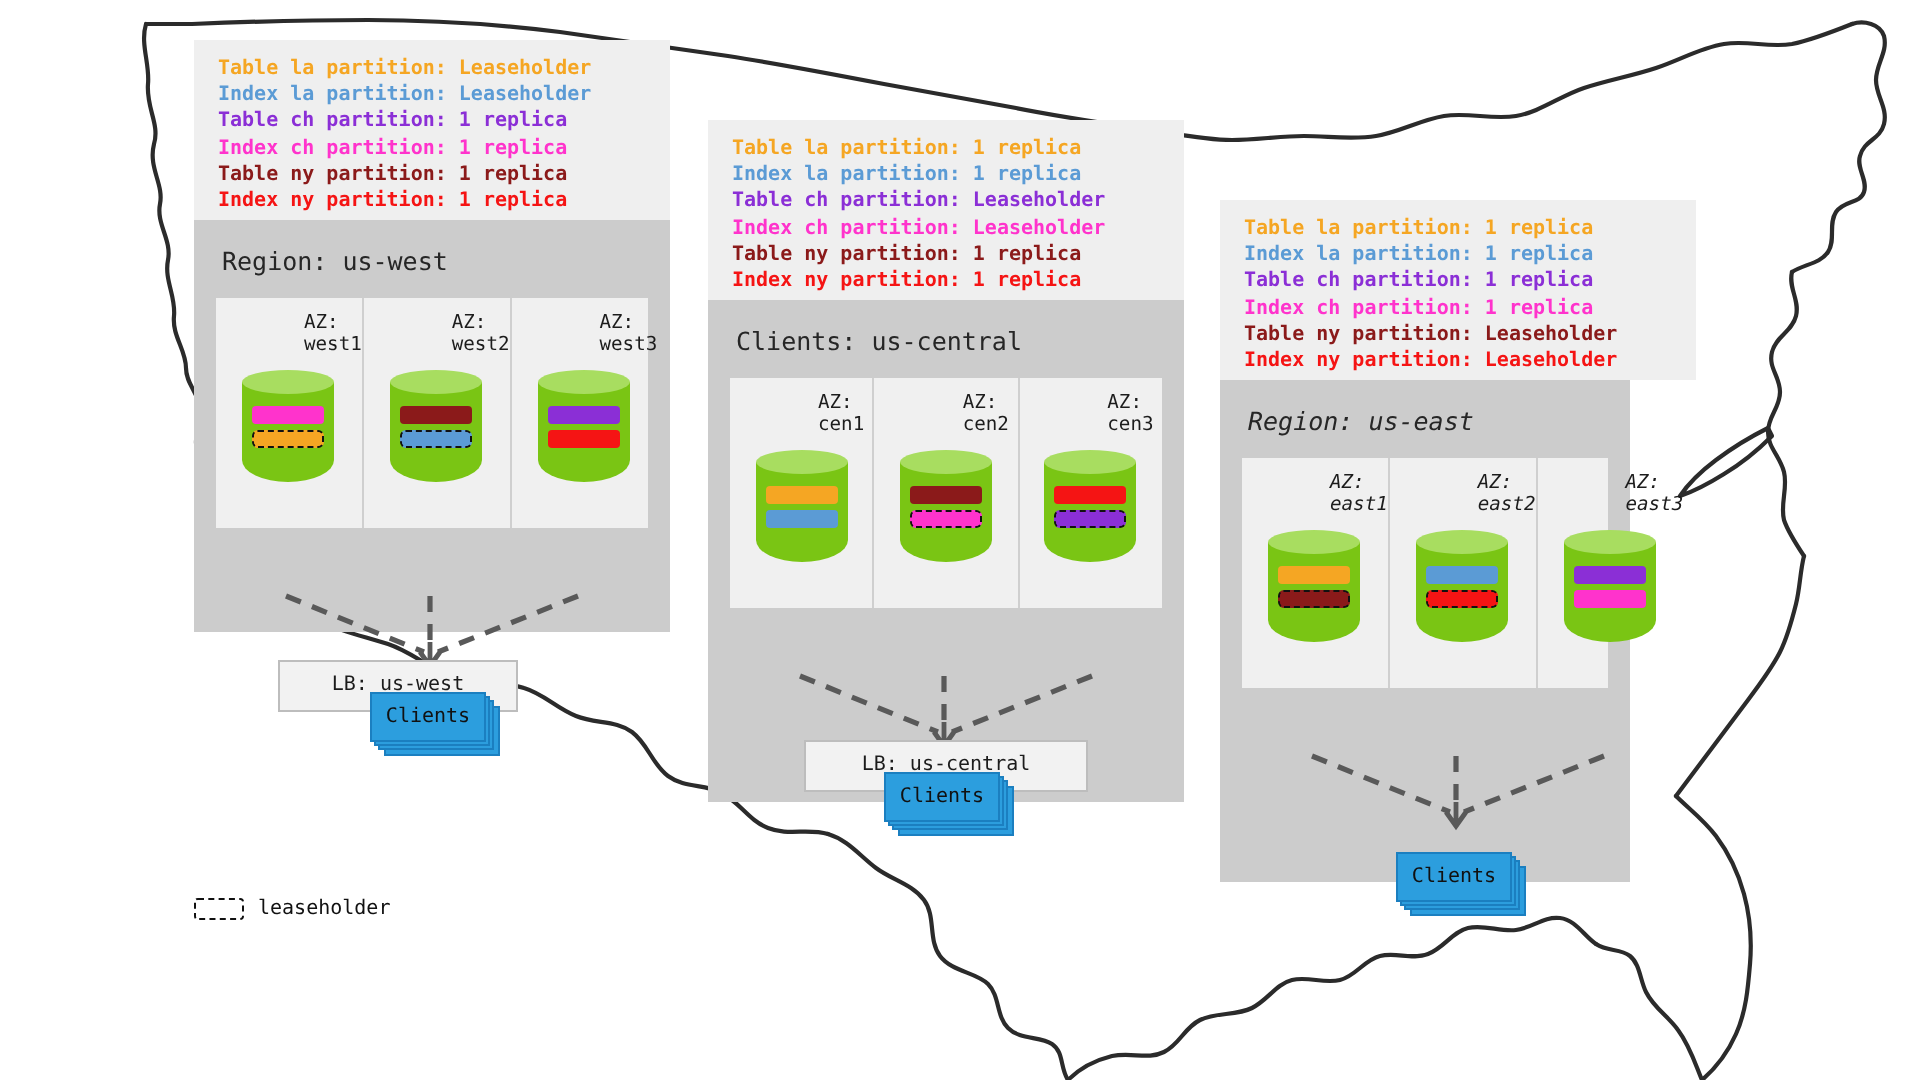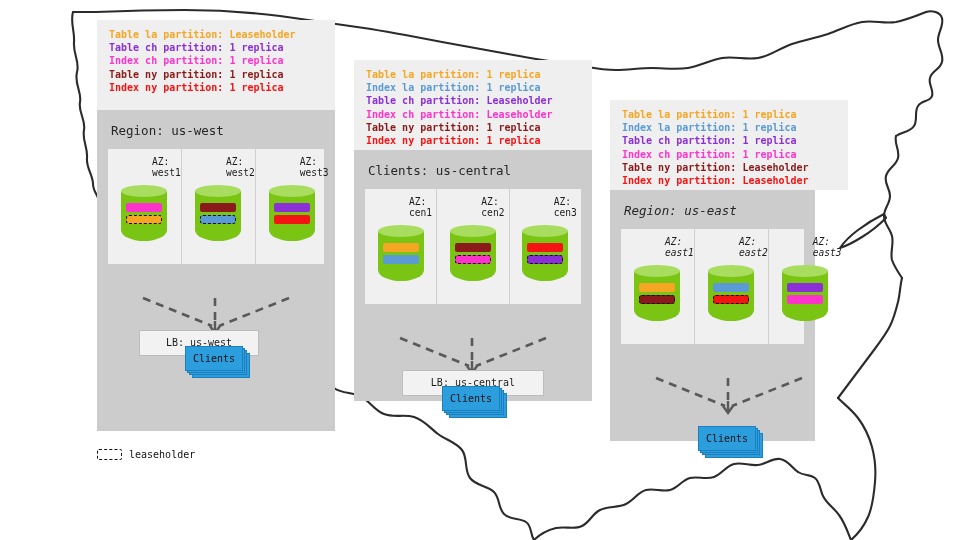--- a/index.html
+++ b/index.html
@@ -283,27 +283,28 @@
                C248 12 216 10 184 10
                C152 10 120 11 96 12
                C88 12 80 12 73 12"></path>
     </g>
   </svg>
 
   <div class="cluster" style="left:97px;top:20px;width:238px;">
 
     <div class="legend-box" style="width:238px;height:90px;">
       <span class="legend-line" style="color:#f5a623">Table la partition: Leaseholder</span>
+      <span class="legend-line" style="color:#5b9bd5">Index la partition: Leaseholder</span>
       <span class="legend-line" style="color:#8b2fd6">Table ch partition: 1 replica</span>
       <span class="legend-line" style="color:#ff33cc">Index ch partition: 1 replica</span>
       <span class="legend-line" style="color:#8b1a1a">Table ny partition: 1 replica</span>
       <span class="legend-line" style="color:#f51414">Index ny partition: 1 replica</span>
     </div>
 
-    <div class="region-box" style="width:238px;height:321px;">
+    <div class="region-box" style="width:238px;height:206px;">
       <div class="region-title">Region: us-west</div>
 
       <div class="az-row">
         <div class="az-cell">
           <div class="az-label">AZ: west1</div>
           <div class="cyl">
             <div class="body"></div>
             <div class="top"></div>
             <div class="bars">
               <div class="bar" style="background:#ff33cc"></div>

